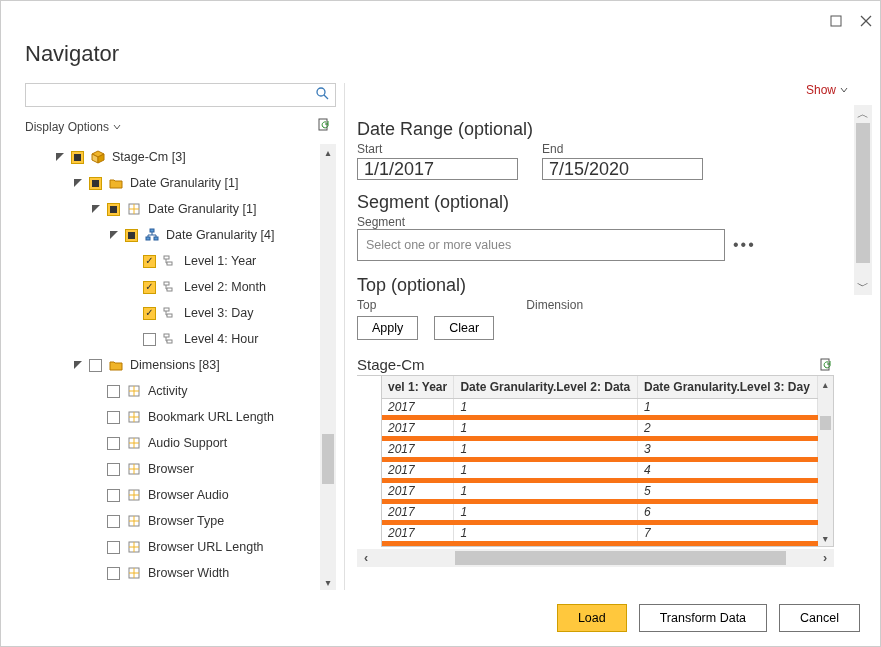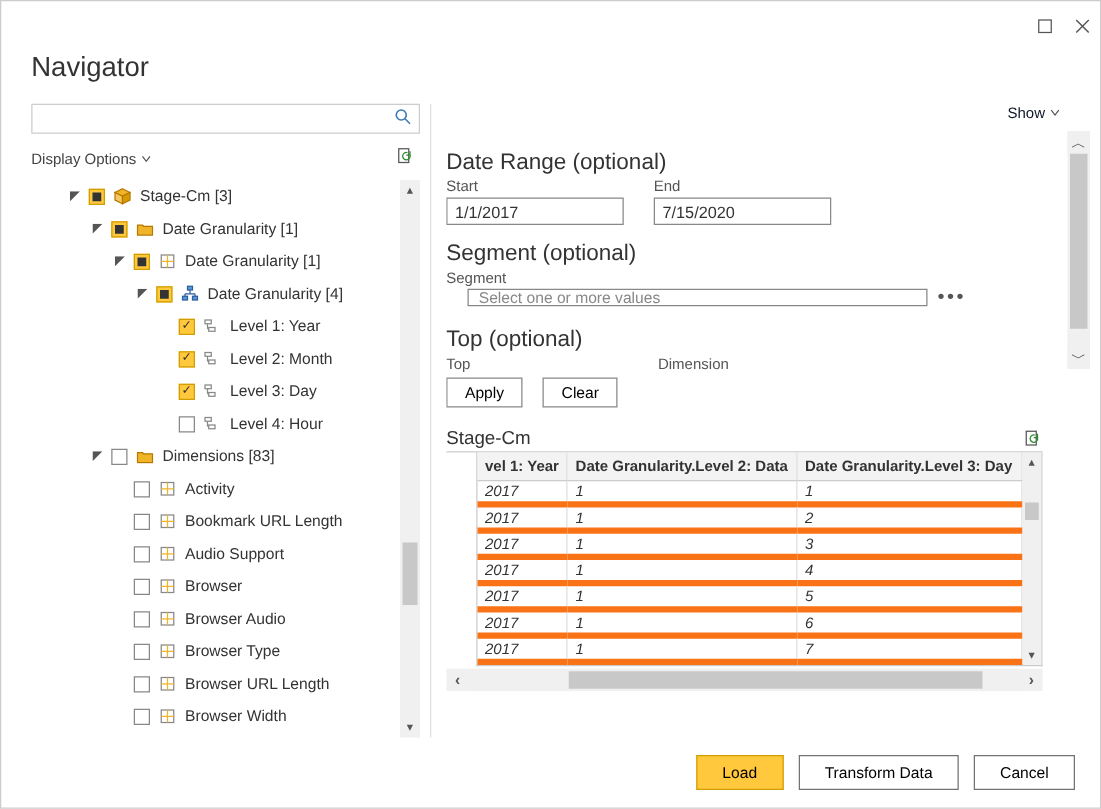--- a/index.html
+++ b/index.html
@@ -33,30 +33,30 @@
   .chk.mixed { background:#ffc83d; border-color:#d09e00; }
   .chk.mixed::after { content:""; width:7px; height:7px; background:#333;}
   .icon { width:16px; height:16px; display:inline-flex; align-items:center; justify-content:center;}
   
   .tree-scroll { width: 16px; background: #f0f0f0; margin-left: 4px; position: relative; }
   .tree-scroll .btn { height:16px; display:flex; align-items:center; justify-content:center; color:#555; font-size:10px;}
   .tree-scroll .thumb { position:absolute; left:2px; right:2px; background:#c8c8c8; }
   
   .right { flex: 1; display: flex; flex-direction: column; padding-left: 12px; min-height: 0; position:relative;}
   .rtop { display:flex; justify-content:flex-end; padding: 0 24px 8px 0;}
-  .show-drop { font-size:12px; color:#0f172a; display:flex; align-items:center; gap:4px; cursor:pointer;}
+  .show-drop { font-size:12px; color:#b91c1c; display:flex; align-items:center; gap:4px; cursor:pointer;}
   
   .form-scroll { display:flex; min-height:0; }
   .form-area { flex:1; padding: 10px 12px 0 0; font-size:12.5px; color:#333; overflow:hidden;}
   .section-title { font-size: 18px; color:#333; margin: 4px 0 2px 0;}
   .field-row { display:flex; gap:24px; margin-bottom:12px;}
   .col { display:flex; flex-direction:column; gap:2px;}
   .label { font-size:12px; color:#555;}
-  .tbox { border:1px solid #888; height:22px; width:142px; padding:0 6px; font-size:13px; display:flex; align-items:center;}
-  .segbox { border:1px solid #888; height:14px; width:368px; padding:0 8px; font-size:12.5px; color:#888; display:flex; align-items:center;margin-left:17px;}
+  .tbox { border:1px solid #888; height:22px; width:161px; padding:0 6px; font-size:18px; display:flex; align-items:center;}
+  .segbox { border:1px solid #888; height:32px; width:368px; padding:0 8px; font-size:12.5px; color:#888; display:flex; align-items:center;}
   .dots { margin-left:8px; font-size:16px; letter-spacing:2px; color:#555; cursor:pointer;}
   .btn-row { display:flex; gap:16px; margin:4px 0 16px 0;}
   .btn-sm { border:1px solid #888; background:#fff; height:24px; padding:0 14px; font-size:12.5px; cursor:pointer;}
   
   .table-title-row { display:flex; justify-content:space-between; align-items:center; border-bottom:1px solid #ccc; padding-bottom:2px; margin-right:0;}
   .table-title { font-size:15px; color:#333; }
   .refresh-ic { width:16px;height:16px; color:#555;}
   
   .table-wrap { display:flex; border:1px solid #ccc; border-top:none; margin-top:0;margin-left:24px;}
   table { width:100%; border-collapse:collapse; font-size:12px;}

